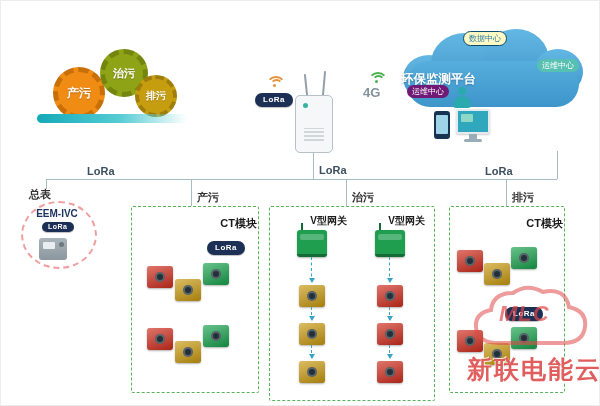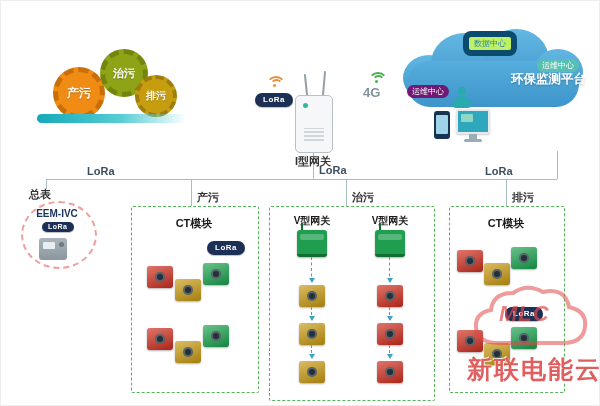--- a/index.html
+++ b/index.html
@@ -43,23 +43,23 @@
   .wifi .a2 { width:9px; height:9px; margin-left:-4.5px; bottom:-5px; border-width:2.5px; }
   .wifi .a3 { width:3px; height:3px; margin-left:-1.5px; bottom:0; background:#e8913a; border:none; border-radius:50%; }
   .wifi.green span { border-color:#47b04b transparent transparent transparent; }
   .wifi.green .a3 { background:#47b04b; }
   .g4-text { position:absolute; font-size:13px; font-weight:bold; color:#84929c; }
 
   
   .cloud { position:absolute; left:400px; top:28px; width:185px; height:84px; }
   .cloud .puff { position:absolute; border-radius:50%; background:linear-gradient(180deg,#63b7e3,#3e95ca); }
   .cloud .base { position:absolute; left:6px; top:32px; width:172px; height:46px; border-radius:24px; background:linear-gradient(180deg,#55aedd,#3e95ca); }
-  .cloud-title { position:absolute; left:0; right:0; top:42px; text-align:right; color:#fff; font-size:12.5px; font-weight:bold; text-shadow:0 1px 2px rgba(0,0,0,.25); }
+  .cloud-title { position:absolute; left:0; right:0; top:42px; text-align:left; color:#fff; font-size:12.5px; font-weight:bold; text-shadow:0 1px 2px rgba(0,0,0,.25); }
   .cloud-badge { position:absolute; font-size:8px; padding:1px 5px; border-radius:8px; white-space:nowrap; }
-  .badge-top { left:62px; top:2px; background:#bef264; color:#2f7fae; border:6px solid #0c4a6e; }
+  .badge-top { left:62px; top:2px; background:#fef9c3; color:#2f7fae; border:1px solid #0c4a6e; }
   .badge-left { left:6px; top:36px; background:#701a75; color:#fff;margin-top:20px; }
   .badge-right { left:136px; top:30px; background:#58c0b2; color:#fff; }
 
   .person { position:absolute; left:450px; top:86px; width:22px; height:22px; }
   .person::before { content:""; position:absolute; left:7px; top:0; width:8px; height:8px; border-radius:50%; background:#2aa9ae; }
   .person::after { content:""; position:absolute; left:2px; top:9px; width:18px; height:12px; border-radius:9px 9px 3px 3px; background:#2aa9ae; }
 
   .phone { position:absolute; left:433px; top:110px; width:16px; height:28px; background:#163452; border-radius:3px; }
   .phone::before { content:""; position:absolute; left:2px; top:4px; right:2px; bottom:5px; background:#9fd3e8; border-radius:1px; }
 
@@ -73,21 +73,21 @@
   .meter-title { position:absolute; left:28px; top:186px; font-size:11px; font-weight:bold; color:#333; }
   .meter-circle { position:absolute; left:20px; top:200px; width:72px; height:64px; border:2px dashed #ef9f9f; border-radius:50%; }
   .meter-model { position:absolute; left:20px; top:207px; width:72px; text-align:center; font-size:10px; font-weight:bold; color:#1d3461; }
   .meter { position:absolute; left:38px; top:237px; width:28px; height:22px; border-radius:3px; background:linear-gradient(180deg,#aab4bb,#8b969e); }
   .meter::before { content:""; position:absolute; left:4px; top:4px; width:12px; height:7px; background:#e8eef1; border-radius:1px; }
   .meter::after { content:""; position:absolute; right:3px; top:4px; width:5px; height:5px; border-radius:50%; background:#6d777e; }
 
   
   .zone { position:absolute; border:1.5px dashed #57b35a; border-radius:2px; }
   .zone-label { position:absolute; font-size:11px; font-weight:bold; color:#333; }
-  .zone-title { position:absolute; text-align:center; font-size:11px; font-weight:bold; color:#1a1a1a; }
+  .zone-title { position:absolute; text-align:right; font-size:11px; font-weight:bold; color:#1a1a1a; }
 
   
   .ct { position:absolute; width:26px; height:22px; border-radius:3px; box-shadow:0 1px 2px rgba(0,0,0,.3); }
   .ct::before { content:""; position:absolute; inset:0; border-radius:3px; background:linear-gradient(160deg,rgba(255,255,255,.35),rgba(0,0,0,.18)); }
   .ct::after { content:""; position:absolute; left:8px; top:6px; width:10px; height:10px; border-radius:50%; background:#23303a; box-shadow:inset 0 0 0 2px rgba(255,255,255,.25); }
   .ct.red { background:#cf2c1d; }
   .ct.yellow { background:#c8990f; }
   .ct.green { background:#18a24d; }
 
   
@@ -144,21 +144,20 @@
       <span class="a2"></span>
       <span class="a3"></span>
   </div>
   <div class="lora" style="left:254px;top:92px">LoRa</div>
   <div class="wifi green" style="left:366px;top:68px">
     <span class="a1"></span>
       <span class="a2"></span>
       <span class="a3"></span>
   </div>
   <div class="g4-text" style="left:362px;top:84px">4G</div>
-  <div class="gw-label">I型网关</div>
 
   <div class="cloud">
     <div class="puff" style="left:2px;top:26px;width:52px;height:46px"></div>
     <div class="puff" style="left:30px;top:4px;width:68px;height:60px"></div>
     <div class="puff" style="left:82px;top:0;width:66px;height:62px"></div>
     <div class="puff" style="left:132px;top:20px;width:50px;height:46px"></div>
     <div class="base"></div>
     <div class="cloud-badge badge-top">数据中心</div>
     <div class="cloud-title">环保监测平台</div>
     <div class="cloud-badge badge-left">运维中心</div>

